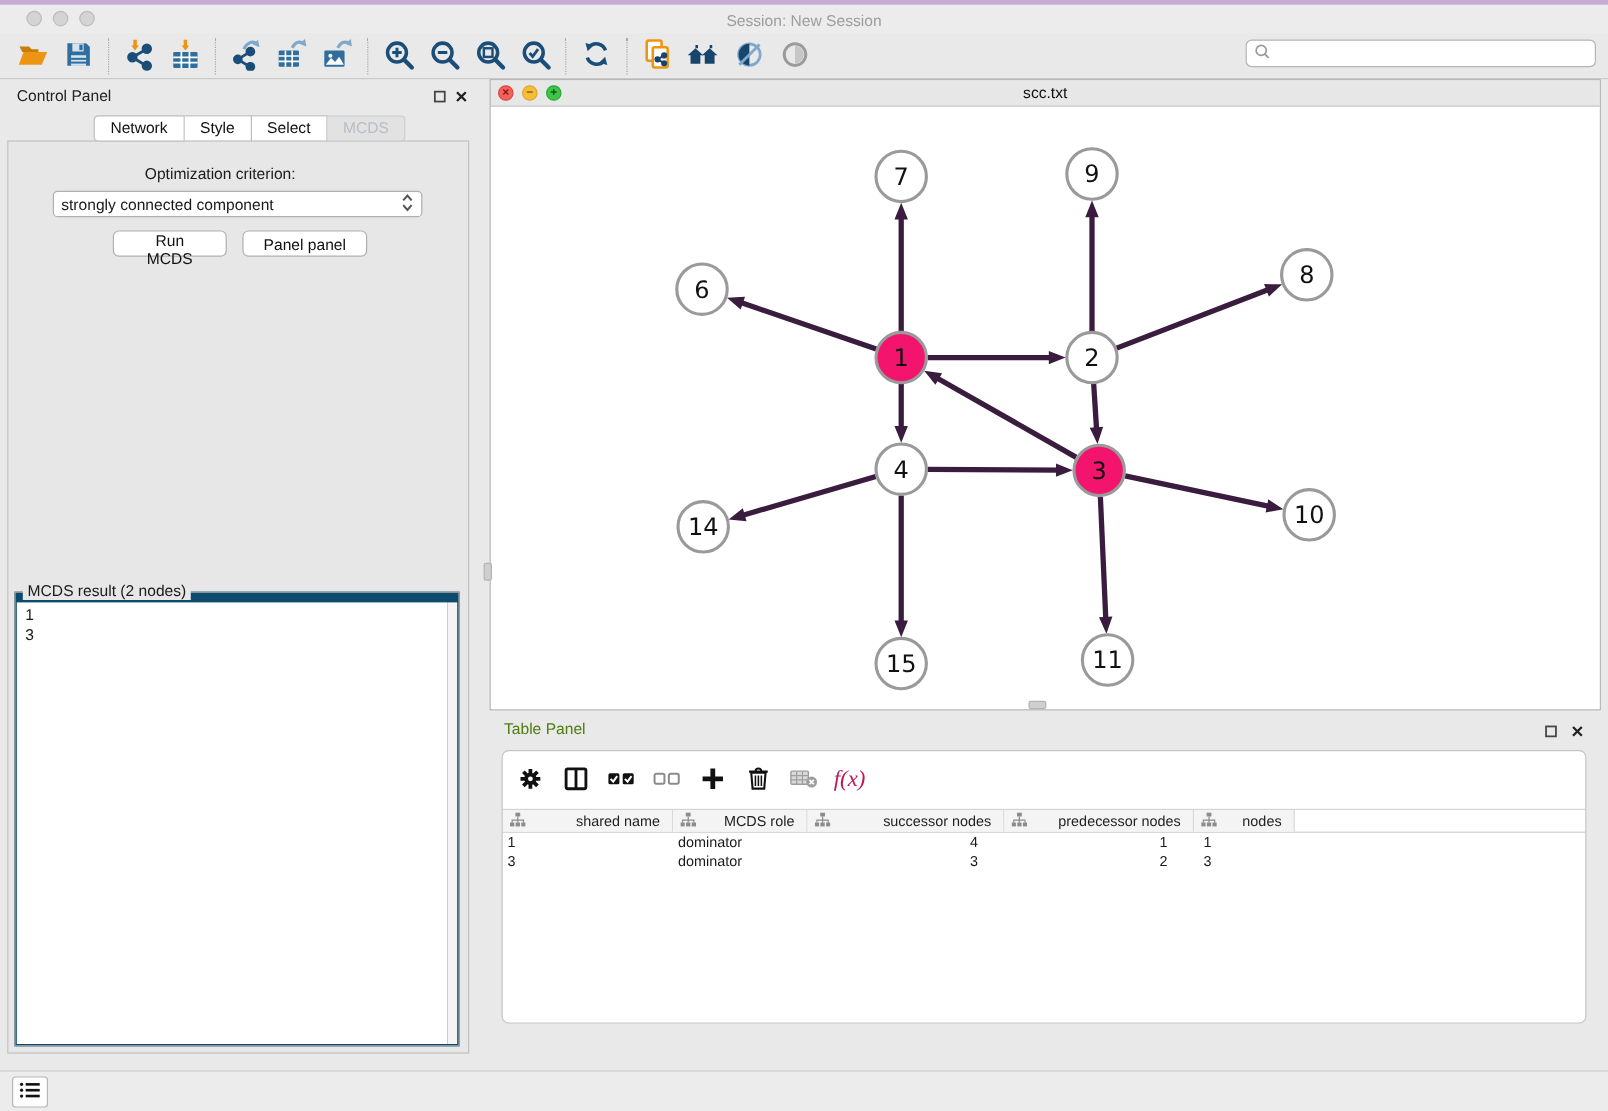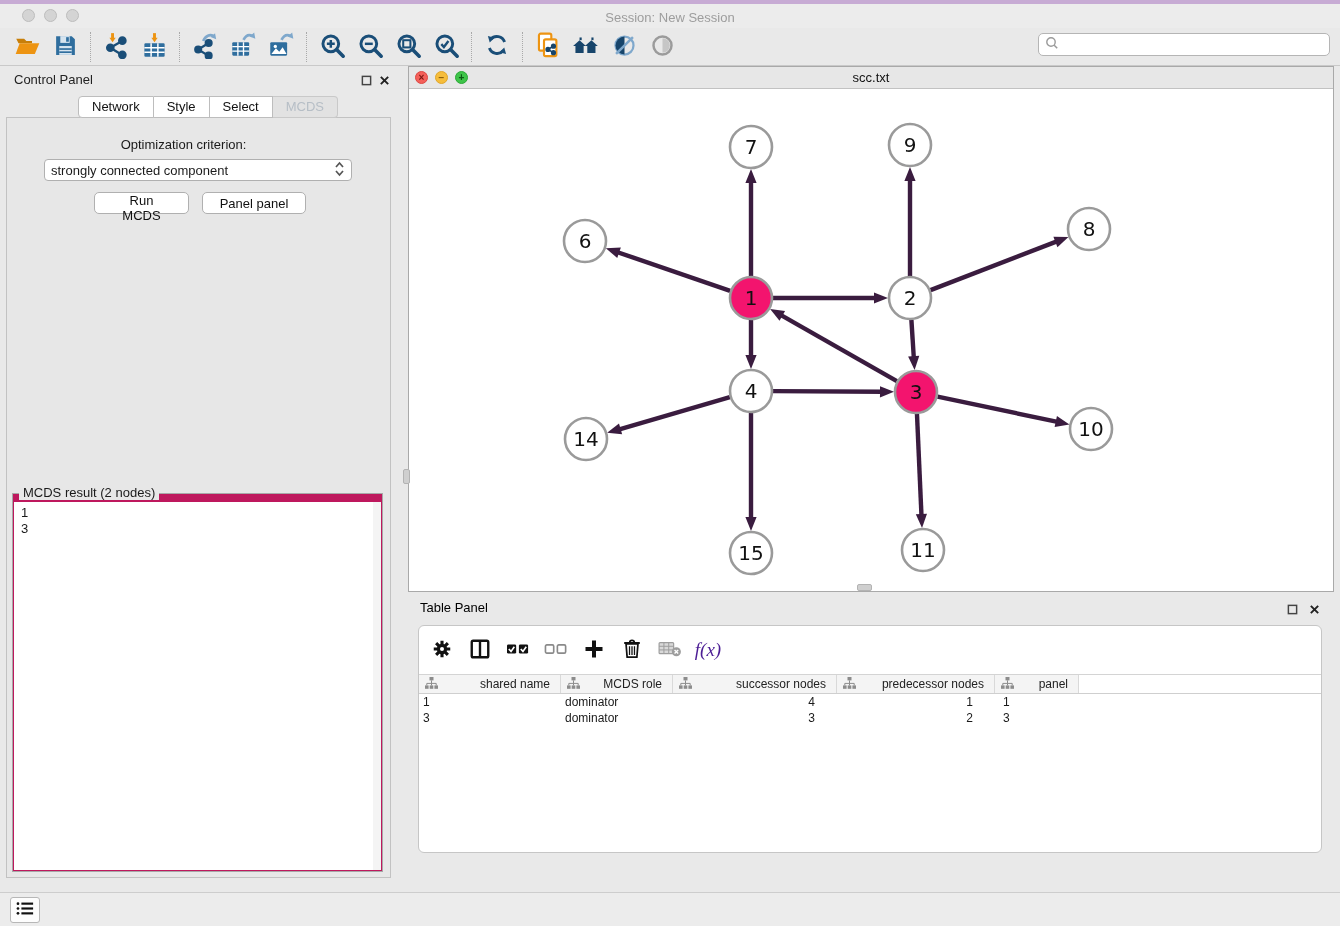--- a/index.html
+++ b/index.html
@@ -31,43 +31,43 @@
   .cp-pane { left:6px; top:117px; width:385px; height:761px; background:#e7e7e7; border:1px solid #c2c2c2; }
   .tabstrip { display:flex; }
   .tab { background:#fff; border:1px solid #bdbdbd; border-left:none; padding:2px 13px 3px; font-size:13px; color:#111; }
   .tab:first-child { border-left:1px solid #bdbdbd; border-radius:4px 0 0 4px; }
   .tab:last-child { border-radius:0 4px 4px 0; }
   .tab.active { background:#e2e2e2; color:#b6bec6; border-color:#c9c9c9; }
   .opt-label { left:6px; top:137px; width:355px; text-align:center; font-size:13px; }
   .dropdown { left:44px; top:159px; width:308px; height:22px; background:#fff; border:1px solid #b0b0b0; border-radius:4px; display:flex; align-items:center; padding:0 6px; font-size:13px; }
   .dropdown .dd-label { flex:1; }
   .btn { background:#fff; border:1px solid #b0b0b0; border-radius:5px; font-size:13px; height:22px; padding:0 14px; color:#111; }
-  .fieldset { left:12px; top:493px; width:371px; height:379px; border:1px solid #a8a8a8; background:#be185d; }
+  .fieldset { left:12px; top:493px; width:371px; height:379px; border:1px solid #a8a8a8; background:#0c4a6e; }
   .fieldset-legend { position:absolute; left:6px; top:-9px; background:#e7e7e7; padding:0 4px; font-size:13px; }
   .result-area { position:absolute; left:1px; top:8px; right:9px; bottom:1px; background:#fff; font-size:13px; padding:3px 0 0 7px; line-height:16px; white-space:pre; overflow:hidden; }
   .result-scrollbar { position:absolute; right:1px; top:8px; width:8px; bottom:1px; background:#f4f4f4; }
 
   
   .netwin { left:408px; top:66px; width:926px; height:526px; background:#fff; border:1px solid #a9a9a9; }
   .net-titlebar { position:absolute; left:0; top:0; width:100%; height:22px; background:#e7e7e7; border-bottom:1px solid #c2c2c2; }
   .traffic { width:13px; height:13px; border-radius:50%; top:4px; display:flex; align-items:center; justify-content:center; font-size:10px; font-weight:bold; line-height:1; }
   .t-red { background:#f4605a; border:1px solid #dd4742; color:#7d1713; }
   .t-yellow { background:#f6bd3b; border:1px solid #e0a62a; color:#885c0a; }
   .t-green { background:#3ec449; border:1px solid #2aa836; color:#0c5a14; }
   .net-title { width:100%; text-align:center; top:3px; font-size:13px; color:#111; }
   .net-canvas { position:absolute; left:0; top:22px; width:924px; height:502px; background:#fff; }
   .sb-thumb { background:#cfcfcf; border:1px solid #b3b3b3; border-radius:2px; }
 
   
   .tp-region { left:408px; top:595px; width:926px; height:291px; background:#e9e9e9; }
-  .tp-title { position:absolute; left:12px; top:5px; font-size:13px; color:#000000; }
+  .tp-title { position:absolute; left:12px; top:5px; font-size:13px; color:#4d7c0f; }
   .tp-box { position:absolute; left:10px; top:30px; width:904px; height:228px; background:#fff; border:1px solid #c6c6c6; border-radius:6px; overflow:hidden; }
   .tp-toolbar { position:absolute; left:6px; top:4px; height:40px; display:flex; align-items:center; gap:4px; }
   .tp-btn { width:34px; height:34px; display:flex; align-items:center; justify-content:center; background:none; border:none; }
-  .fx-label { font-family:"Liberation Serif", serif; font-style:italic; color:#4c1d95; font-size:19px; }
+  .fx-label { font-family:"Liberation Serif", serif; font-style:italic; color:#be185d; font-size:19px; }
   .tbl { position:absolute; left:0; top:48px; width:904px; }
   .tbl-header { display:flex; height:20px; border-top:1px solid #d4d4d4; border-bottom:1px solid #cfcfcf; }
   .th { background:#f4f4f4; border-right:1px solid #d9d9d9; display:flex; align-items:center; font-size:12px; color:#222; padding-left:6px; }
   .th .th-label { flex:1; text-align:right; padding-right:10px; }
   .tbl-row { display:flex; height:16px; font-size:12px; align-items:center; }
   .td { overflow:hidden; white-space:nowrap; padding:0 4px; }
   .tp-tabstrip { position:absolute; left:0; top:268px; width:100%; display:flex; justify-content:center; }
 
   
   .statusbar { left:0; top:892px; width:1340px; height:34px; background:#ececec; border-top:1px solid #cdcdcd; }
@@ -508,21 +508,21 @@
           <div class="th" style="width: 84px;">
             <span><svg width="13" height="12" viewBox="0 0 13 12">
                 <g fill="#8c8c8c">
                   <rect x="4.5" y="0" width="4" height="3.4"></rect>
                   <rect x="0" y="8.4" width="3.6" height="3.4"></rect>
                   <rect x="4.7" y="8.4" width="3.6" height="3.4"></rect>
                   <rect x="9.4" y="8.4" width="3.6" height="3.4"></rect>
                 </g>
                 <path d="M6.5 3.4v3M1.8 8.4v-2h9.4v2M6.5 6.4v2" stroke="#8c8c8c" fill="none"></path>
               </svg></span>
-            <span class="th-label">panel</span>
+            <span class="th-label">nodes</span>
           </div>
         </div>
       <div id="tbl-body">
           <div class="tbl-row">
             <div class="td" style="width: 142px; text-align: left;">1</div>
             <div class="td" style="width: 112px; text-align: left;">dominator</div>
             <div class="td" style="width: 164px; text-align: right; padding-right: 22px;">4</div>
             <div class="td" style="width: 158px; text-align: right; padding-right: 22px;">1</div>
             <div class="td" style="width: 84px; text-align: left; padding-left: 8px;">1</div>
           </div>

